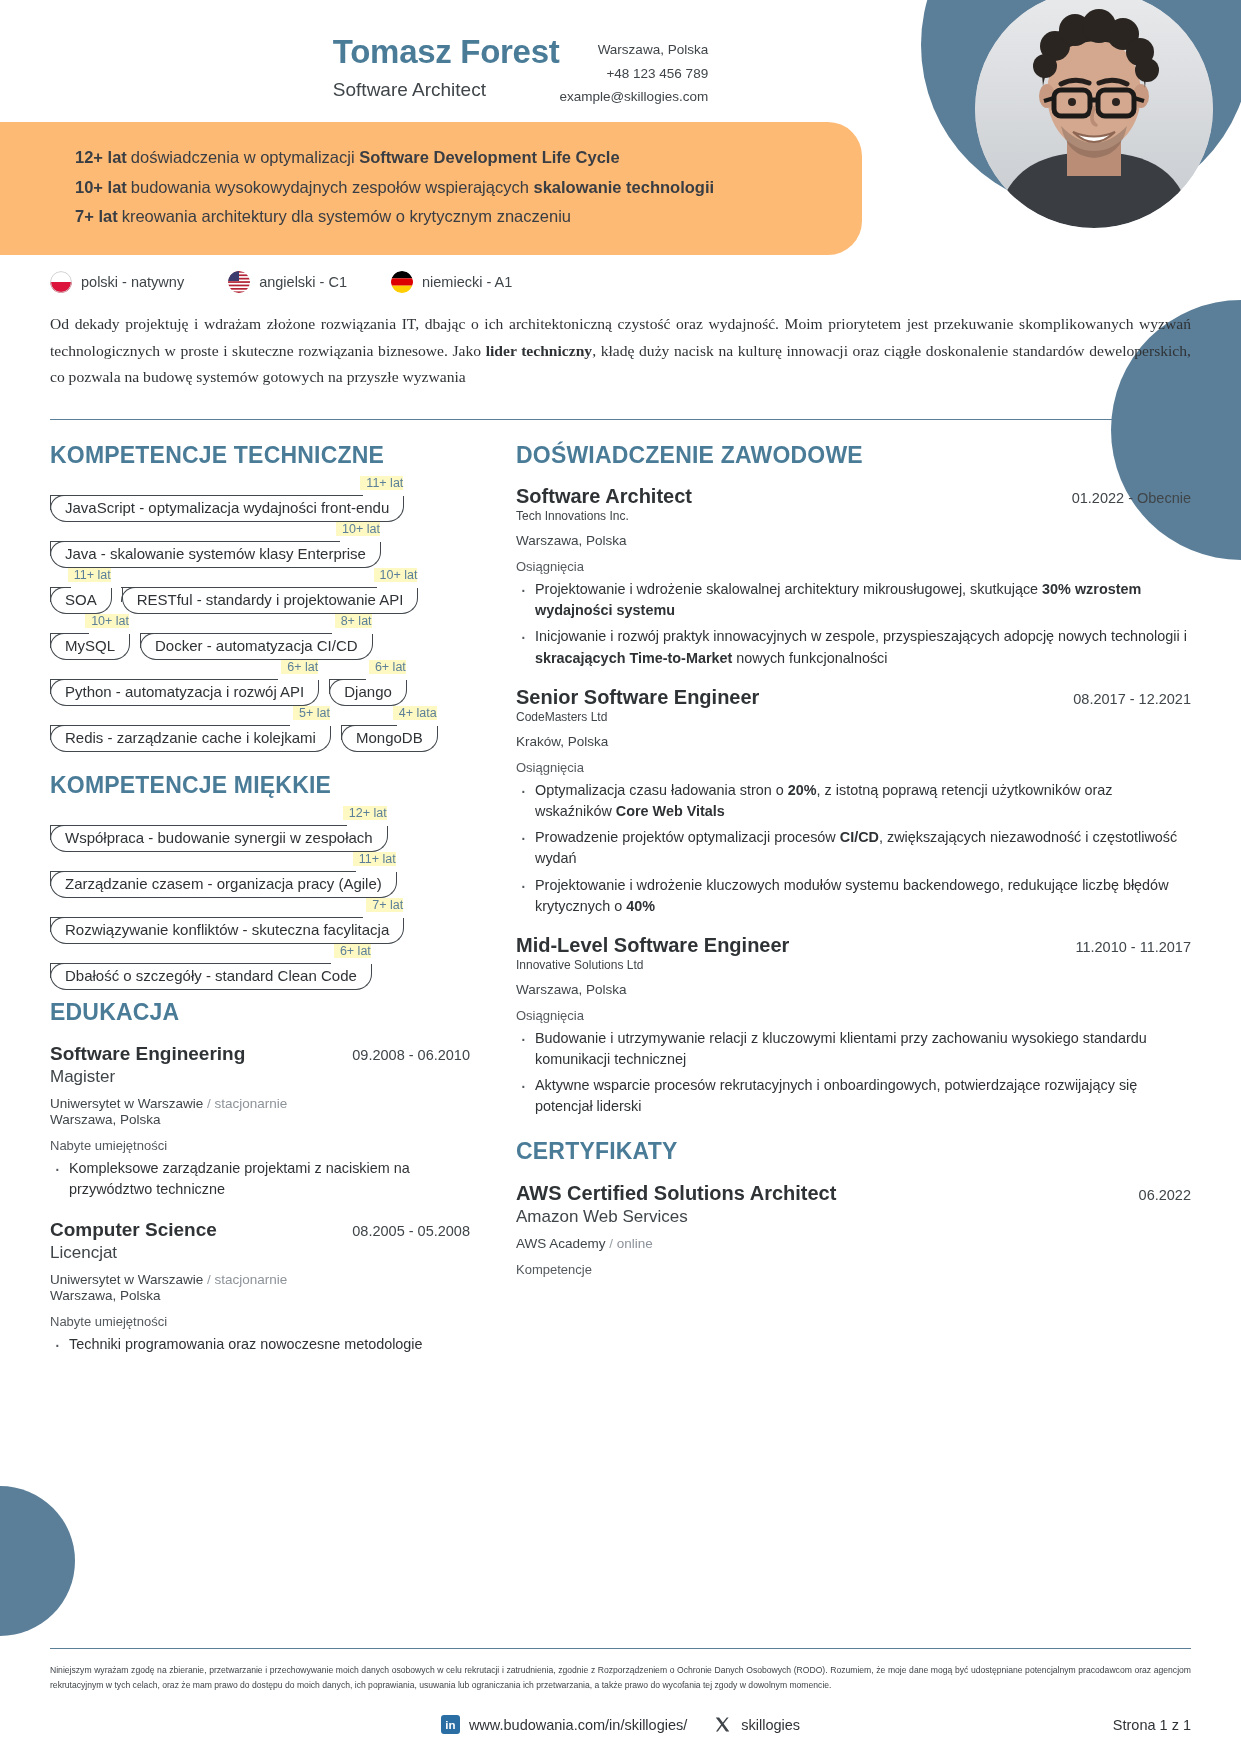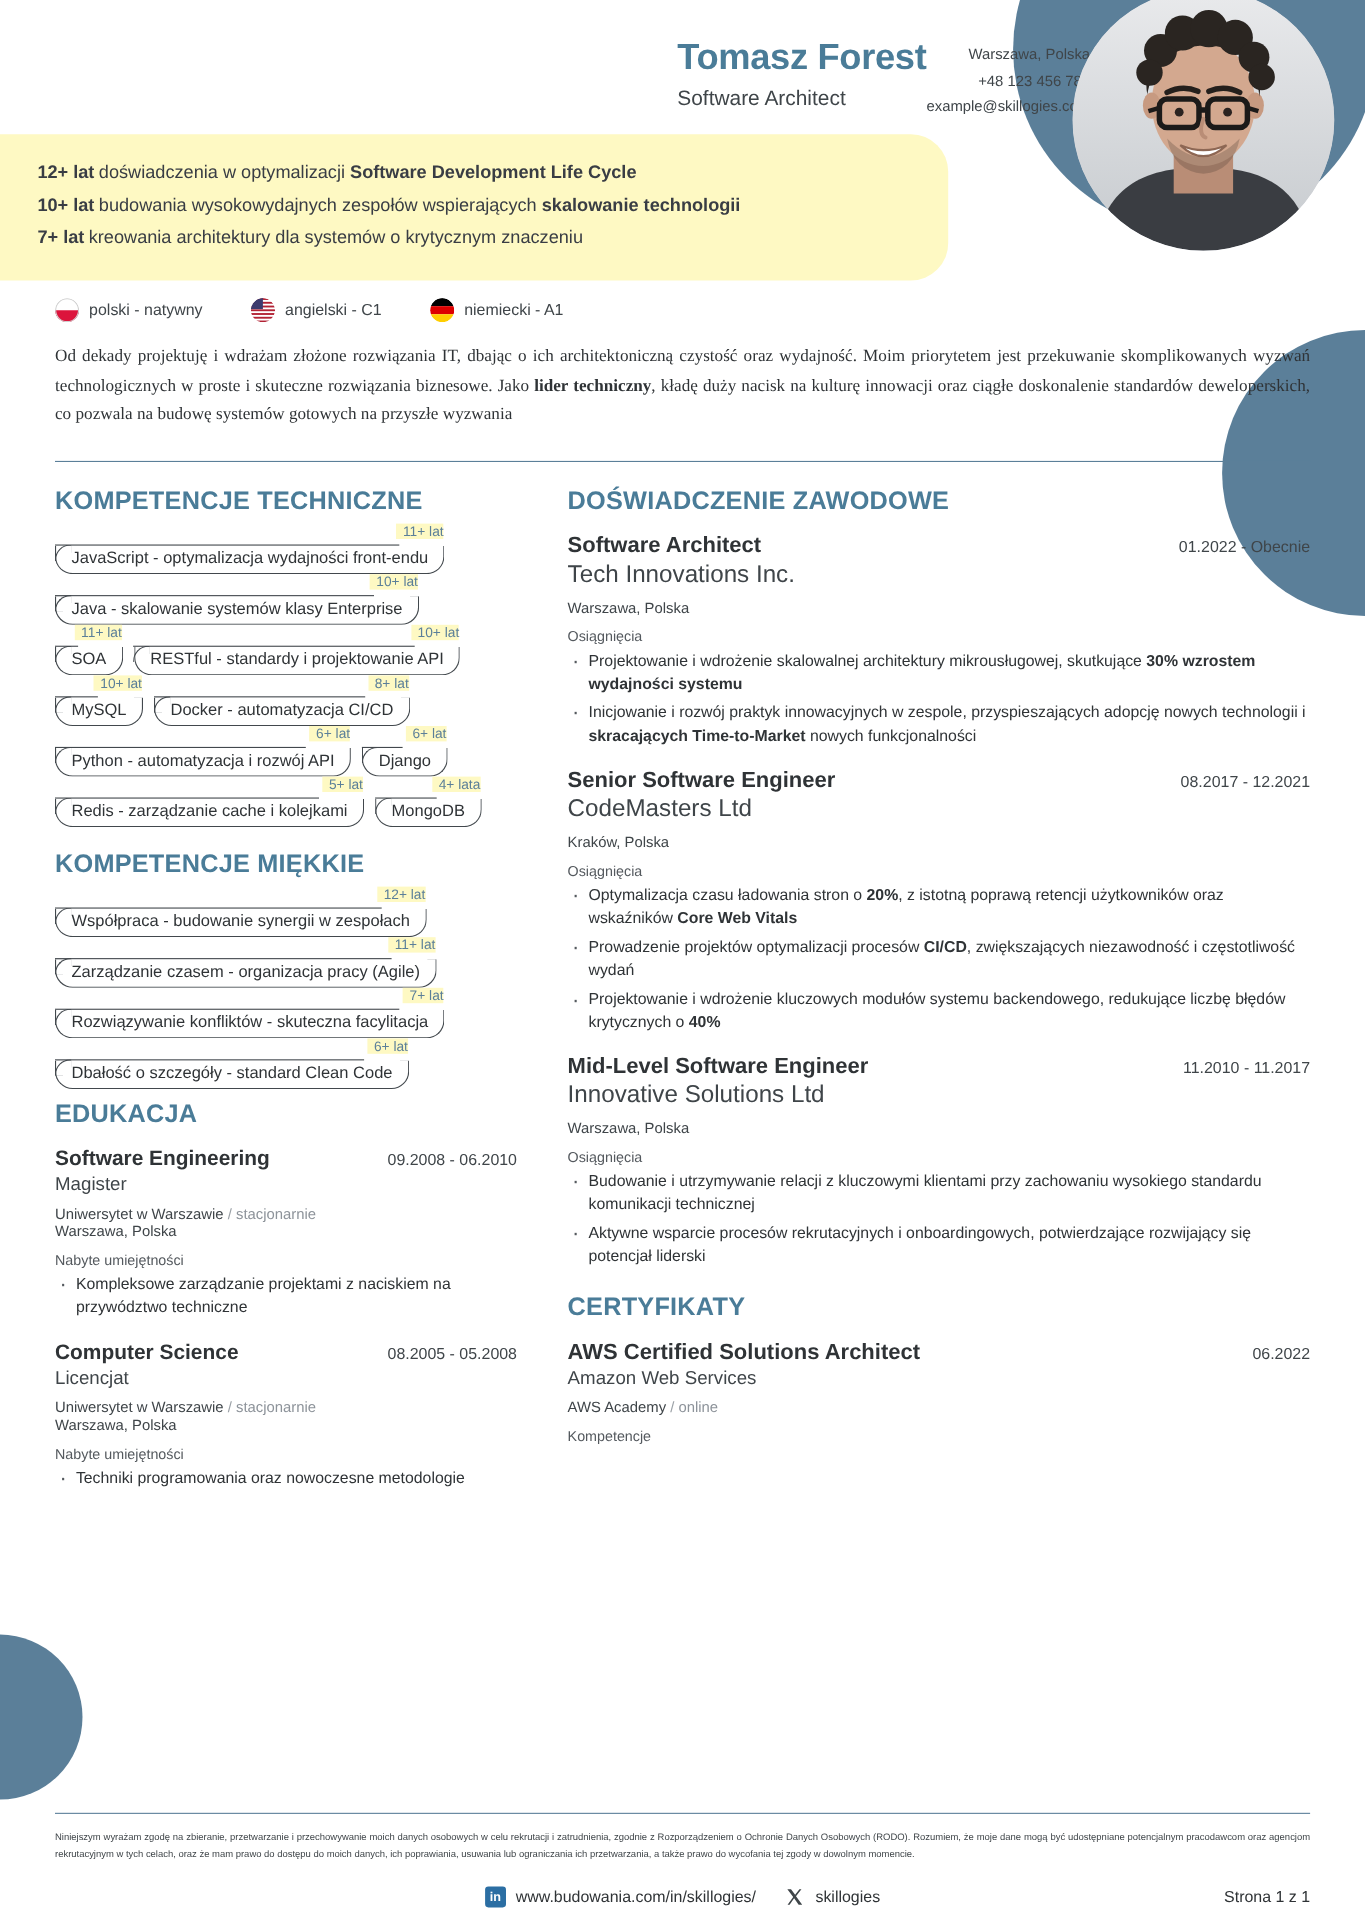--- a/index.html
+++ b/index.html
@@ -44,21 +44,21 @@
     background: #5b7f99;
     z-index: 0;
   }
 
   
   .header {
     position: relative;
     z-index: 3;
     padding: 28px 50px 0 50px;
     display: flex;
-    justify-content: flex-end;
+    justify-content: center;
     align-items: flex-start;
     height: 118px;
   }
   .name-block { padding-top: 6px; }
   .full-name {
     font-size: 33px;
     font-weight: bold;
     color: #4a7c98;
     letter-spacing: -0.3px;
     line-height: 1.1;
@@ -88,25 +88,25 @@
     z-index: 4;
     background: #cfd2d8;
   }
   .photo-svg { display: block; width: 100%; height: 100%; }
 
   
   .band {
     position: relative;
     z-index: 2;
     margin-top: 4px;
-    background: #fef9c3;
+    background: #fdba74;
     border-top-right-radius: 34px;
     border-bottom-right-radius: 34px;
     width: 862px;
-    padding: 19px 40px 21px 34px;
+    padding: 19px 40px 21px 75px;
   }
   .band-line {
     font-size: 16.5px;
     line-height: 1.55;
     color: #393d44;
     margin: 4px 0;
   }
   .band-line b { font-weight: bold; }
   .band-line .yrs { font-weight: bold; margin-right: 4px; }
 
@@ -226,21 +226,21 @@
     position: absolute; left: 4px; top: -2px;
     font-size: 20px; color: #54595e; line-height: 1.2;
   }
   .bullets li b { font-weight: bold; }
 
   
   .job { margin-bottom: 17px; }
   .job-title-row { display: flex; justify-content: space-between; align-items: baseline; gap: 14px; }
   .job-role { font-size: 20px; font-weight: bold; color: #2f3336; }
   .job-date { font-size: 14.5px; color: #3f4549; white-space: nowrap; }
-  .job-company { font-size: 22px; color: #3f4549; margin-top: 1px; }
+  .job-company { font-size: 12px; color: #3f4549; margin-top: 1px; }
   .job-loc { font-size: 13.5px; color: #3f4549; margin-top: 10px; }
 
   
   .footer-wrap {
     position: absolute;
     left: 0; right: 0; bottom: 0;
     z-index: 3;
     padding: 0 50px 22px 50px;
   }
   .footer-hr { border-top: 1.4px solid #5b7f99; margin-bottom: 14px; }

